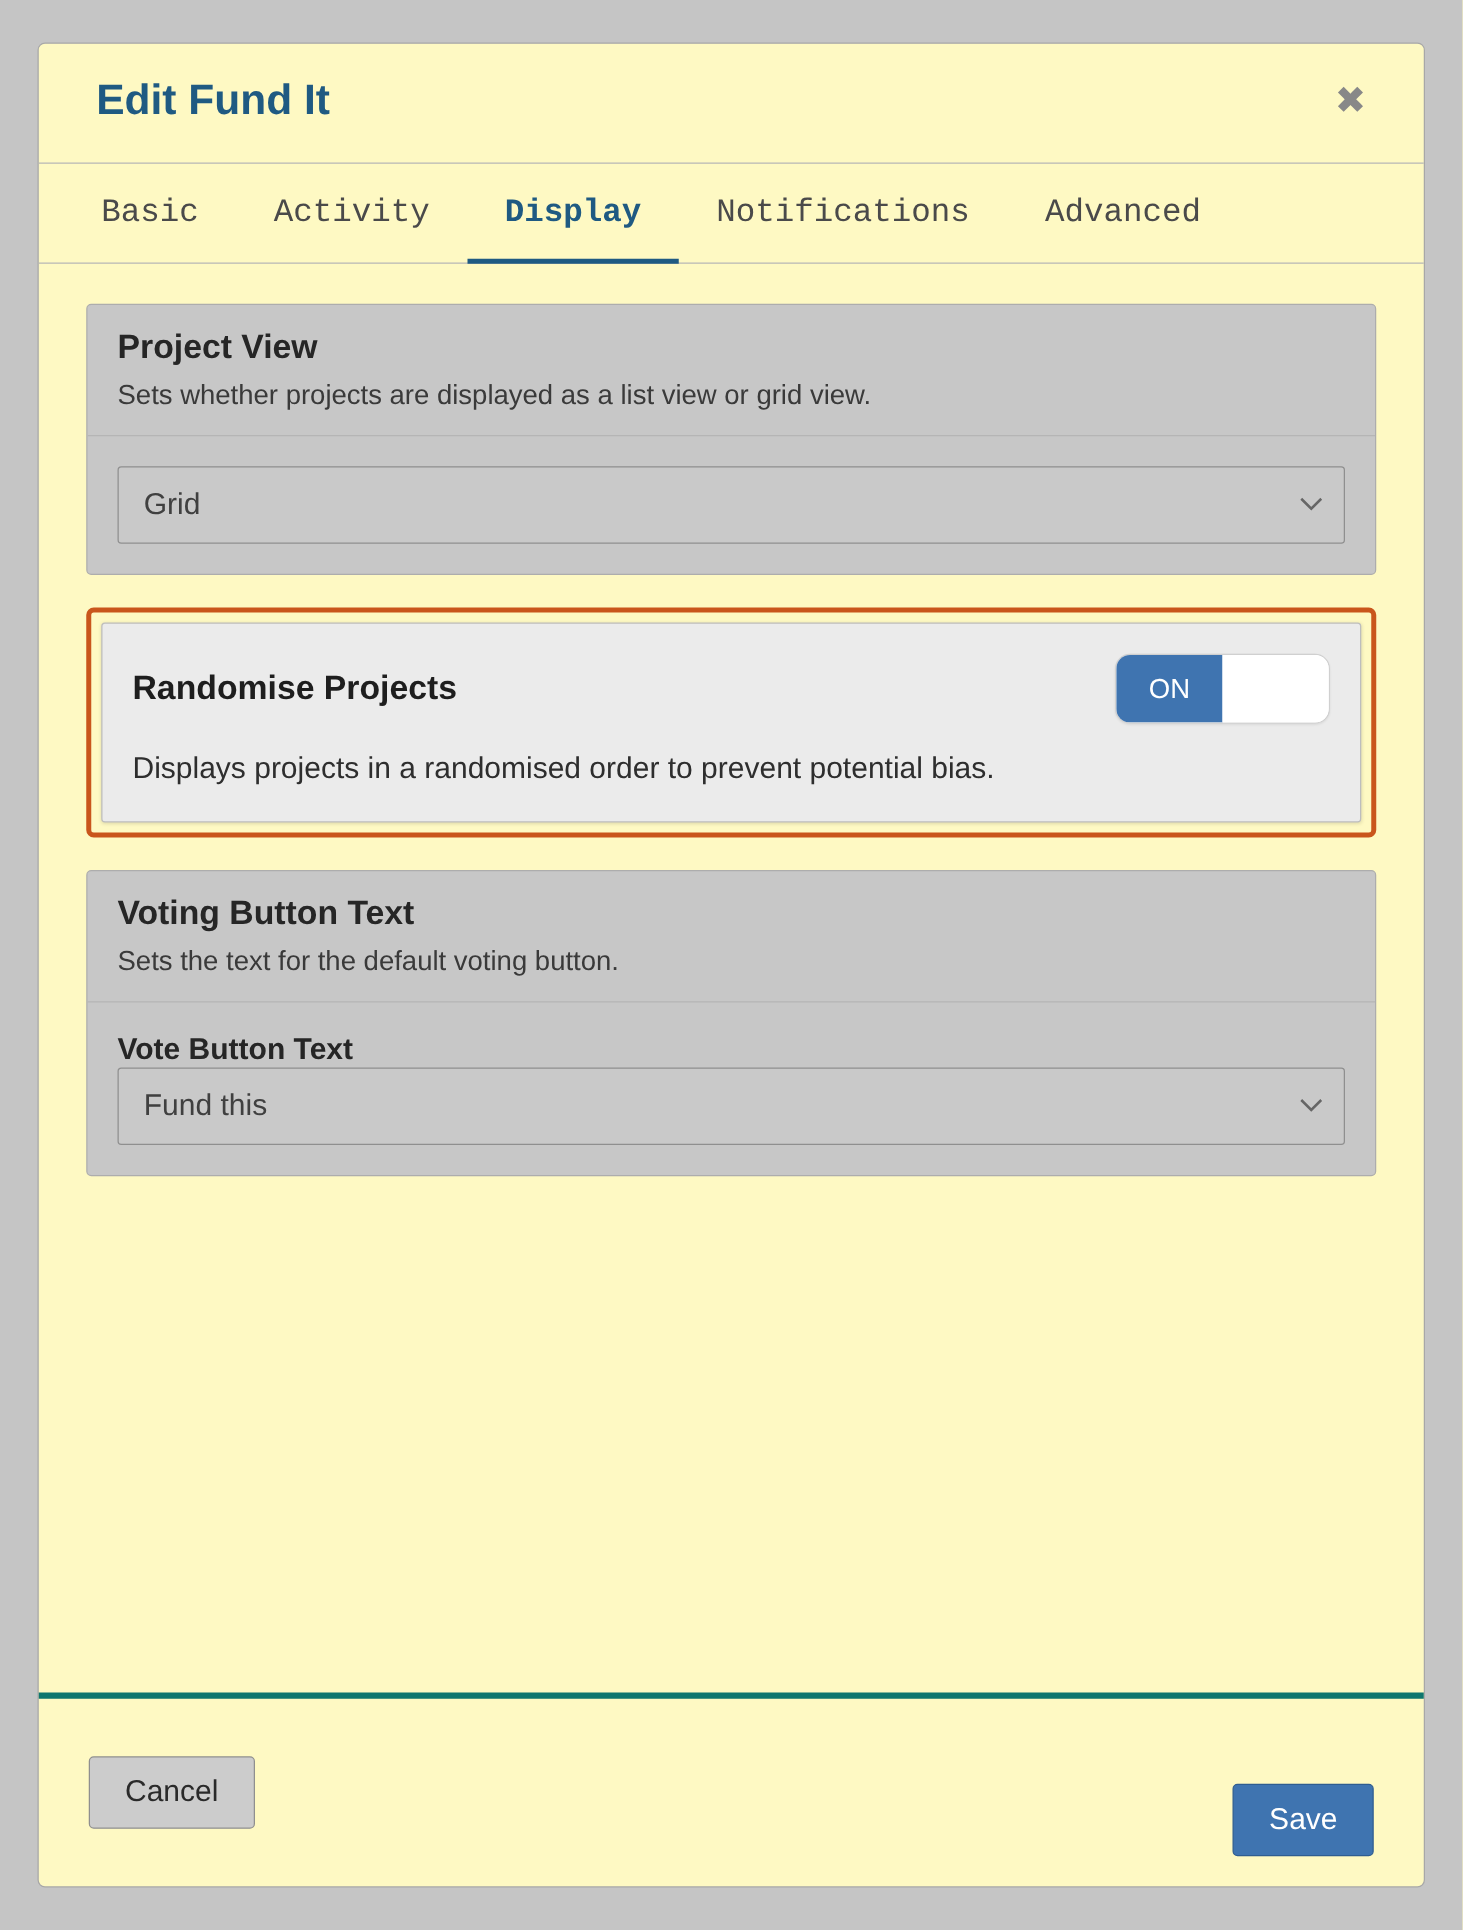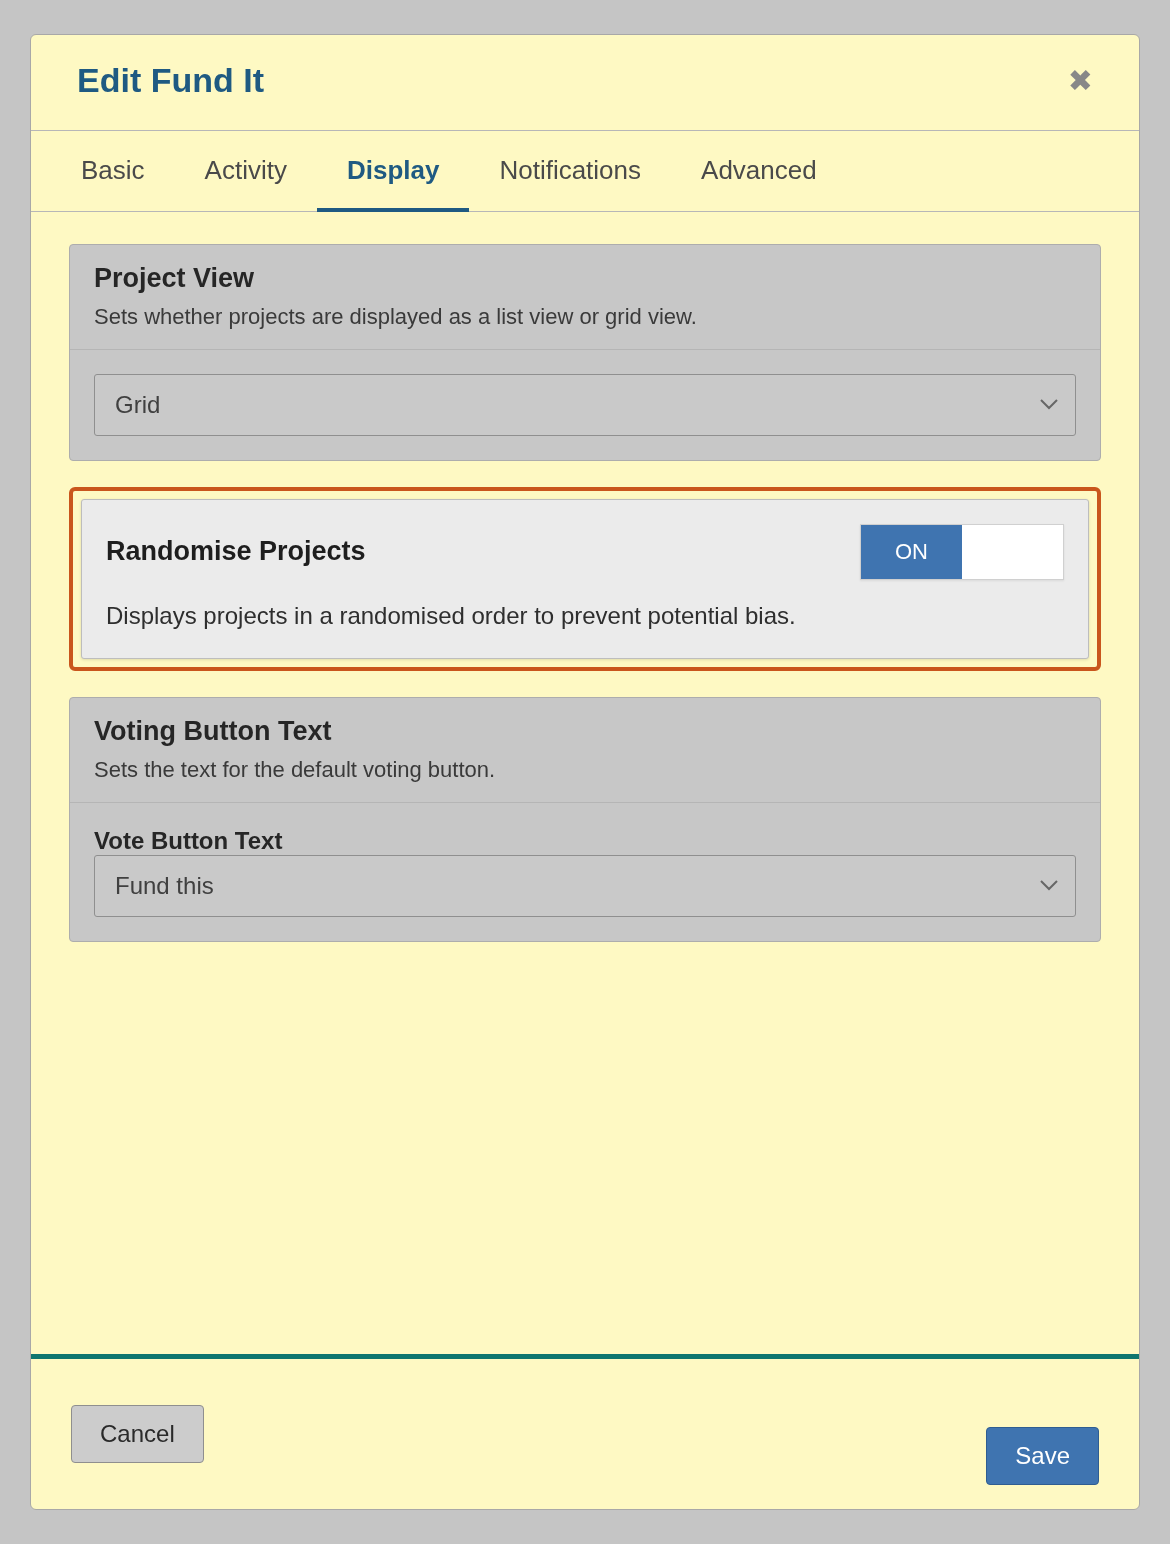--- a/index.html
+++ b/index.html
@@ -46,20 +46,21 @@
     border-bottom: 1px solid #b7b7b7;
     padding: 0 20px;
   }
   .tab {
     padding: 24px 30px 22px 30px;
     font-size: 26px;
     color: #4a4a4a;
     cursor: pointer;
     border-bottom: 4px solid transparent;
     margin-bottom: -1px;
+    font-family: Liberation Mono, monospace;
   }
   .tab.active {
     color: #1f5a82;
     font-weight: 700;
     border-bottom-color: #1f5a82;
   }
   .modal-body {
     padding: 32px 38px;
     flex: 1;
   }
@@ -136,23 +137,23 @@
     justify-content: space-between;
     align-items: center;
     margin-bottom: 22px;
   }
   .toggle-title {
     font-size: 27px;
     font-weight: 700;
     color: #1e1e1e;
   }
   .toggle {
-    width: 204px;
+    width: 172px;
     height: 56px;
-    border-radius: 0;
+    border-radius: 12px;
     background: #fff;
     border: 1px solid #d0d0d0;
     display: flex;
     overflow: hidden;
     cursor: pointer;
     box-shadow: 0 1px 2px rgba(0,0,0,0.08);
   }
   .toggle-half {
     flex: 1;
     display: flex;

